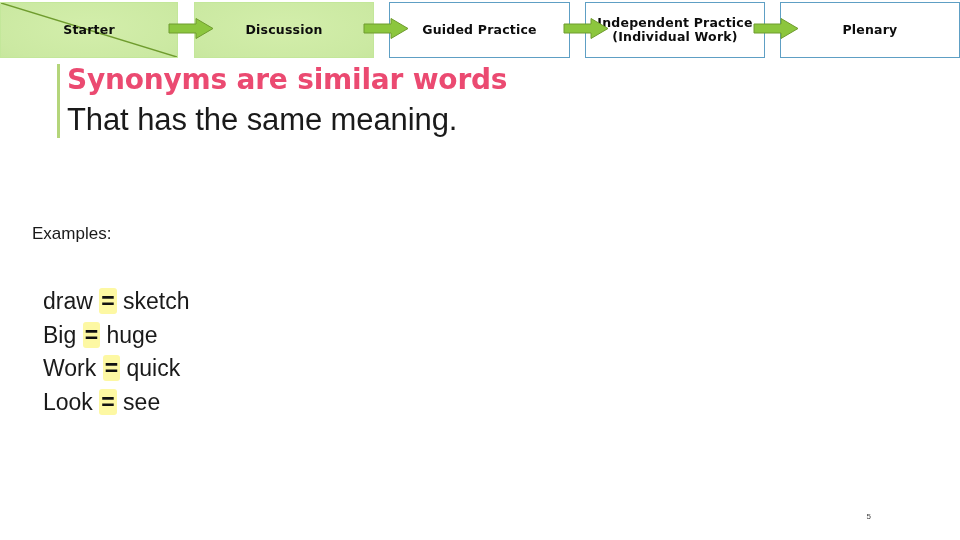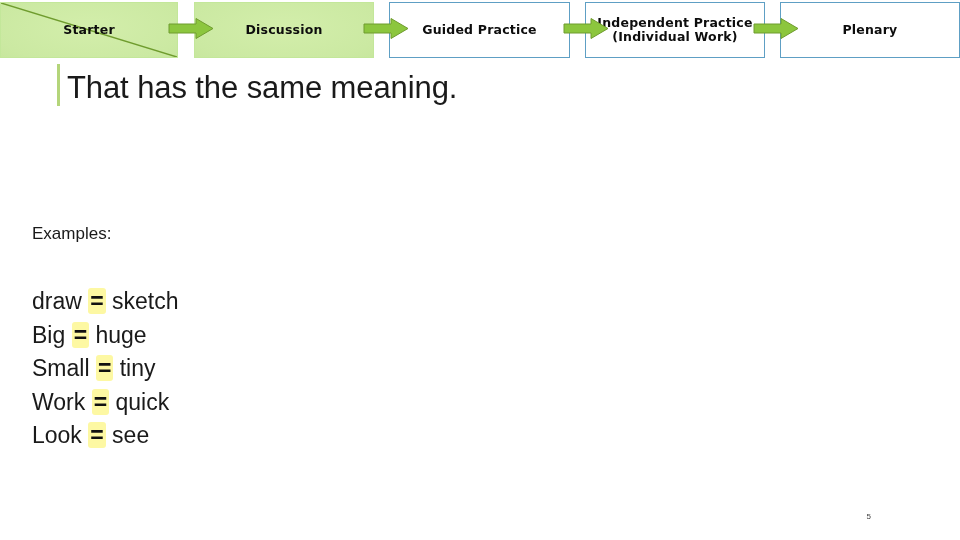--- a/index.html
+++ b/index.html
@@ -117,21 +117,21 @@
   }
   .examples-heading {
     font-family: "Liberation Sans", sans-serif;
     font-size: 17px;
     color: #1a1a1a;
     line-height: 1.2;
     margin: 0;
   }
   .pair-list {
     list-style: none;
-    margin: 0;
+    margin: 11px;
     padding: 0;
     margin-top: 41px;
   }
   .pair-row {
     font-family: "Liberation Sans", sans-serif;
     font-size: 23px;
     color: #1a1a1a;
     line-height: 33.5px;
     white-space: pre;
   }
@@ -188,27 +188,27 @@
       <svg class="stage-arrow" viewBox="0 0 46 23" style="left: 563px;">
         <path d="M1,7 L28,7 L28,1.5 L45,11.5 L28,21.5 L28,16 L1,16 Z" fill="#8cc63e" stroke="#6f9c2e" stroke-width="1" stroke-linejoin="round"></path>
       </svg>
       <svg class="stage-arrow" viewBox="0 0 46 23" style="left: 753px;">
         <path d="M1,7 L28,7 L28,1.5 L45,11.5 L28,21.5 L28,16 L1,16 Z" fill="#8cc63e" stroke="#6f9c2e" stroke-width="1" stroke-linejoin="round"></path>
       </svg>
     </div>
 </div>
 
 <div class="title-block">
+  <h1 class="slide-title">Synonyms are similar words</h1>
   <p class="slide-subtitle">That has the same meaning.</p>
 </div>
 
 <div class="body-block">
   <p class="examples-heading">Examples:</p>
   <ul class="pair-list" id="pair-list">
       <li class="pair-row"><span>draw</span> <span class="eq-mark">=</span> <span>sketch</span></li>
       <li class="pair-row"><span>Big</span> <span class="eq-mark">=</span> <span>huge</span></li>
-      <li class="pair-row"><span>Small</span> <span class="eq-mark">=</span> <span>tiny</span></li>
       <li class="pair-row"><span>Work</span> <span class="eq-mark">=</span> <span>quick</span></li>
       <li class="pair-row"><span>Look</span> <span class="eq-mark">=</span> <span>see</span></li>
     </ul>
 </div>
 
 <div class="page-number">5</div>
 
 </body></html>

